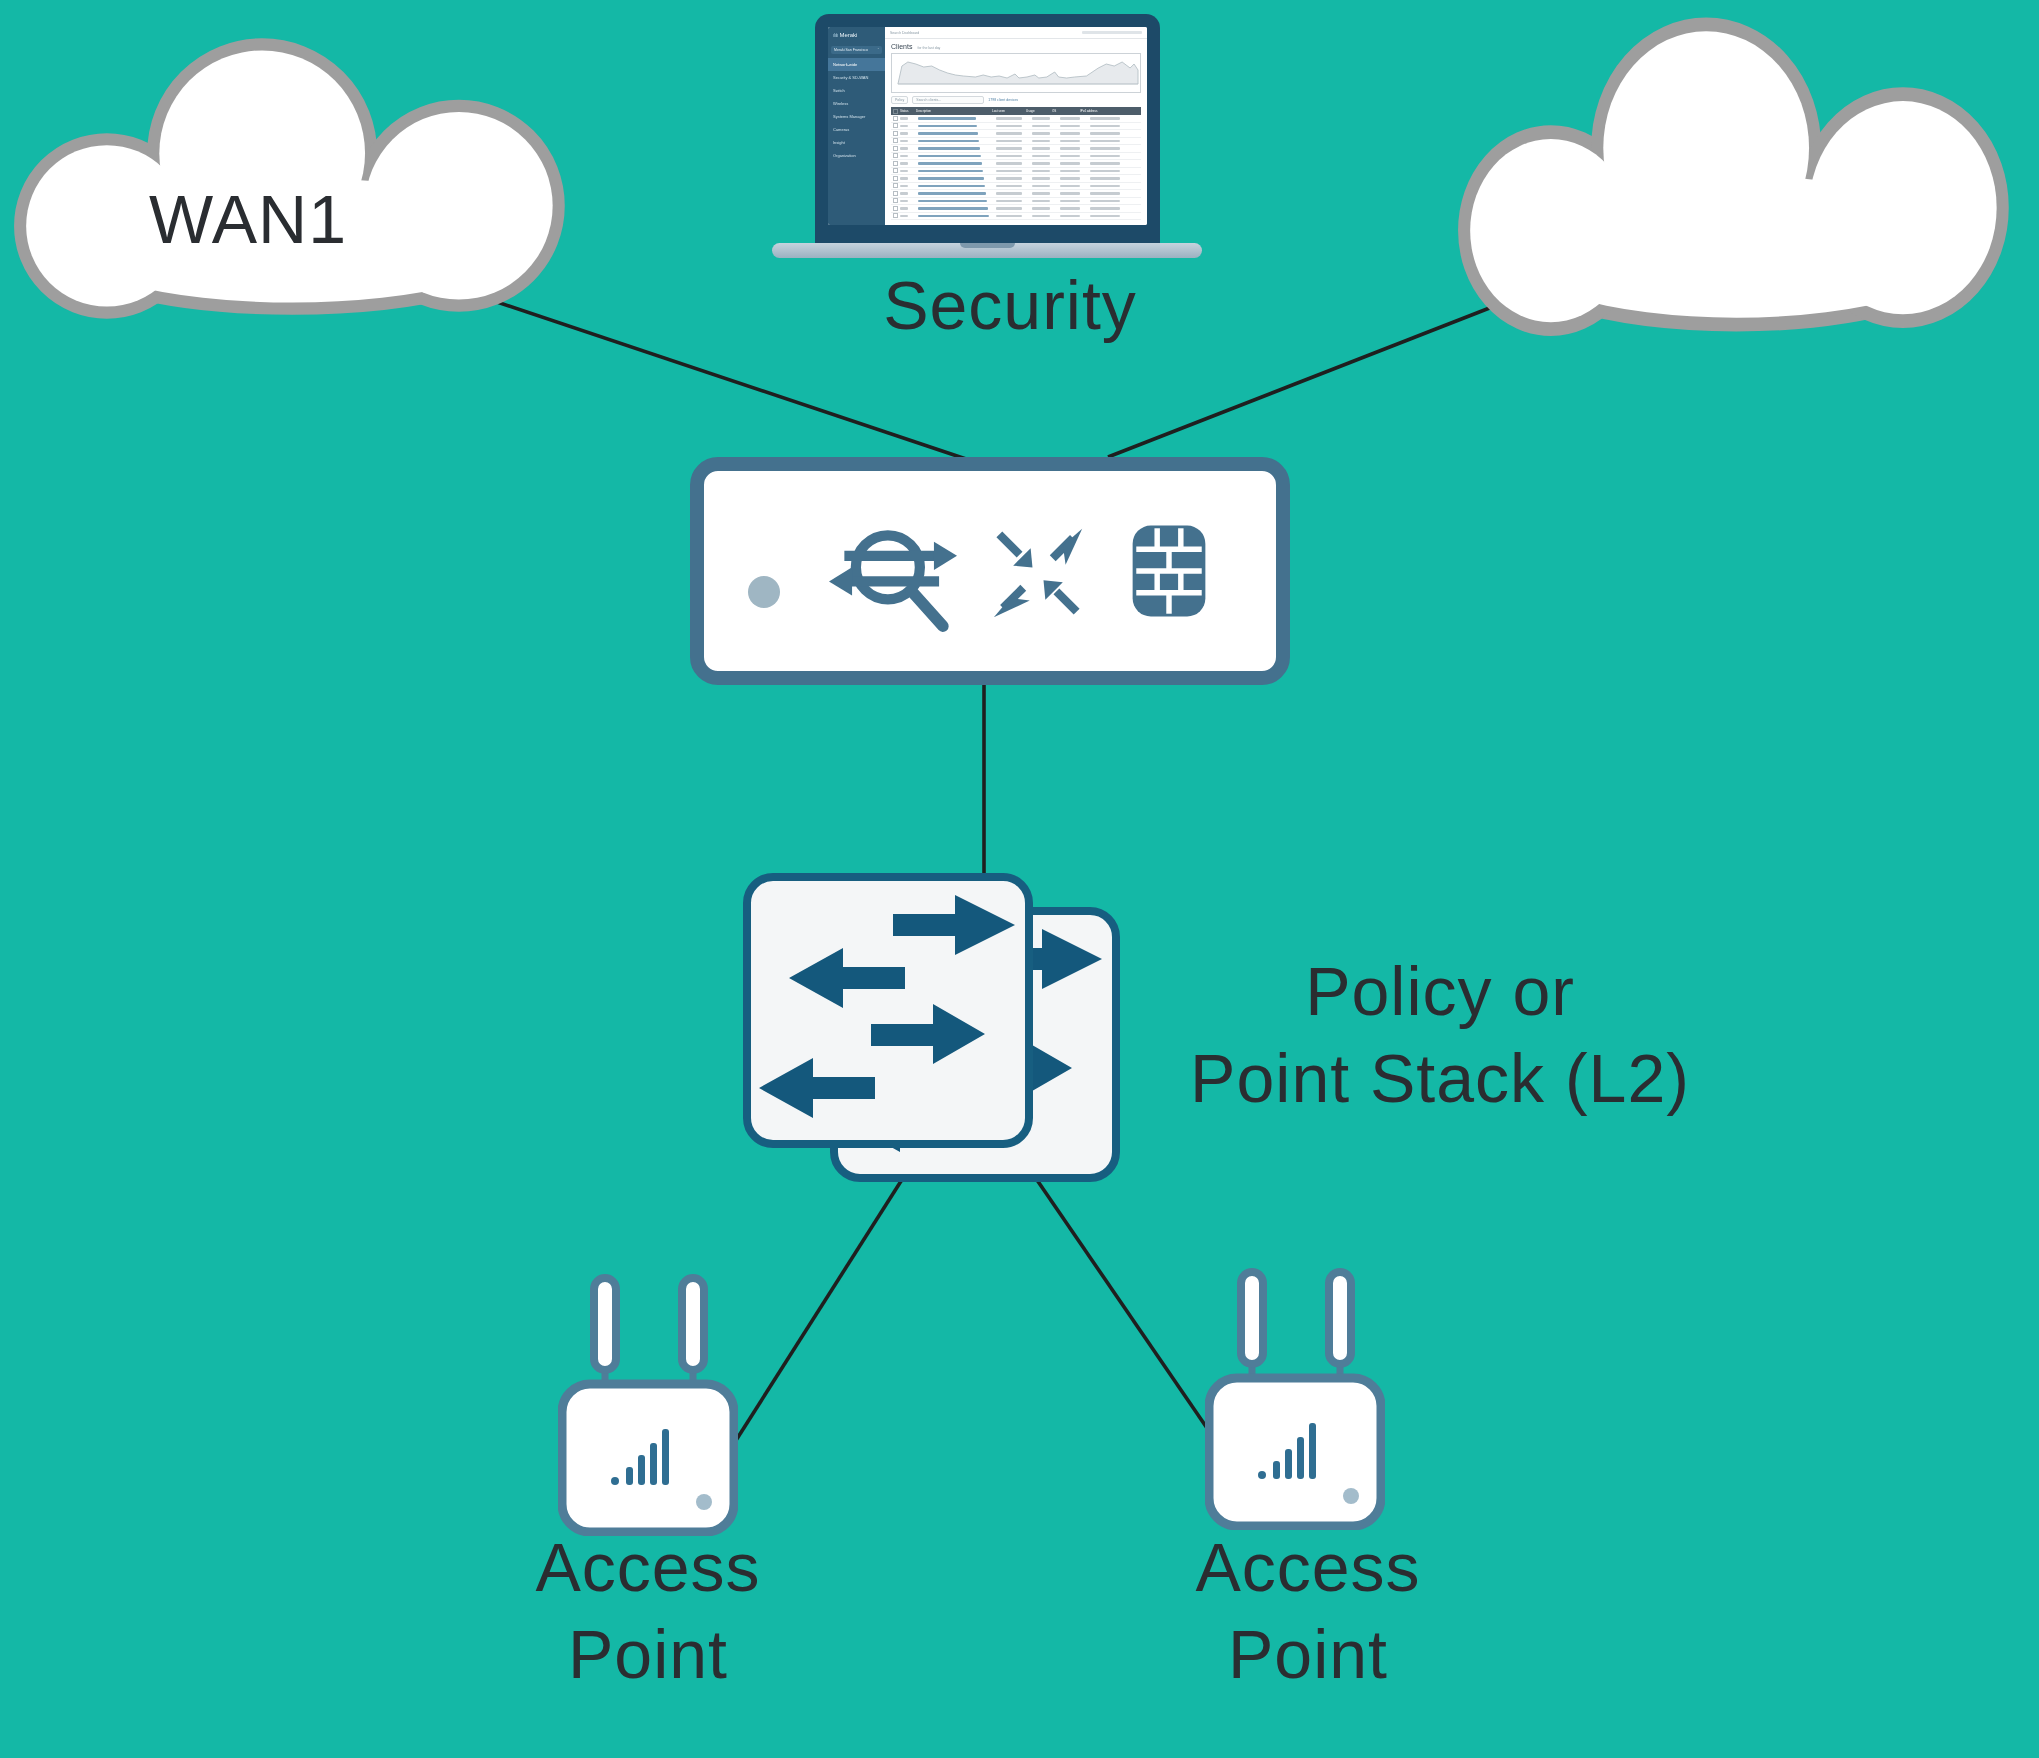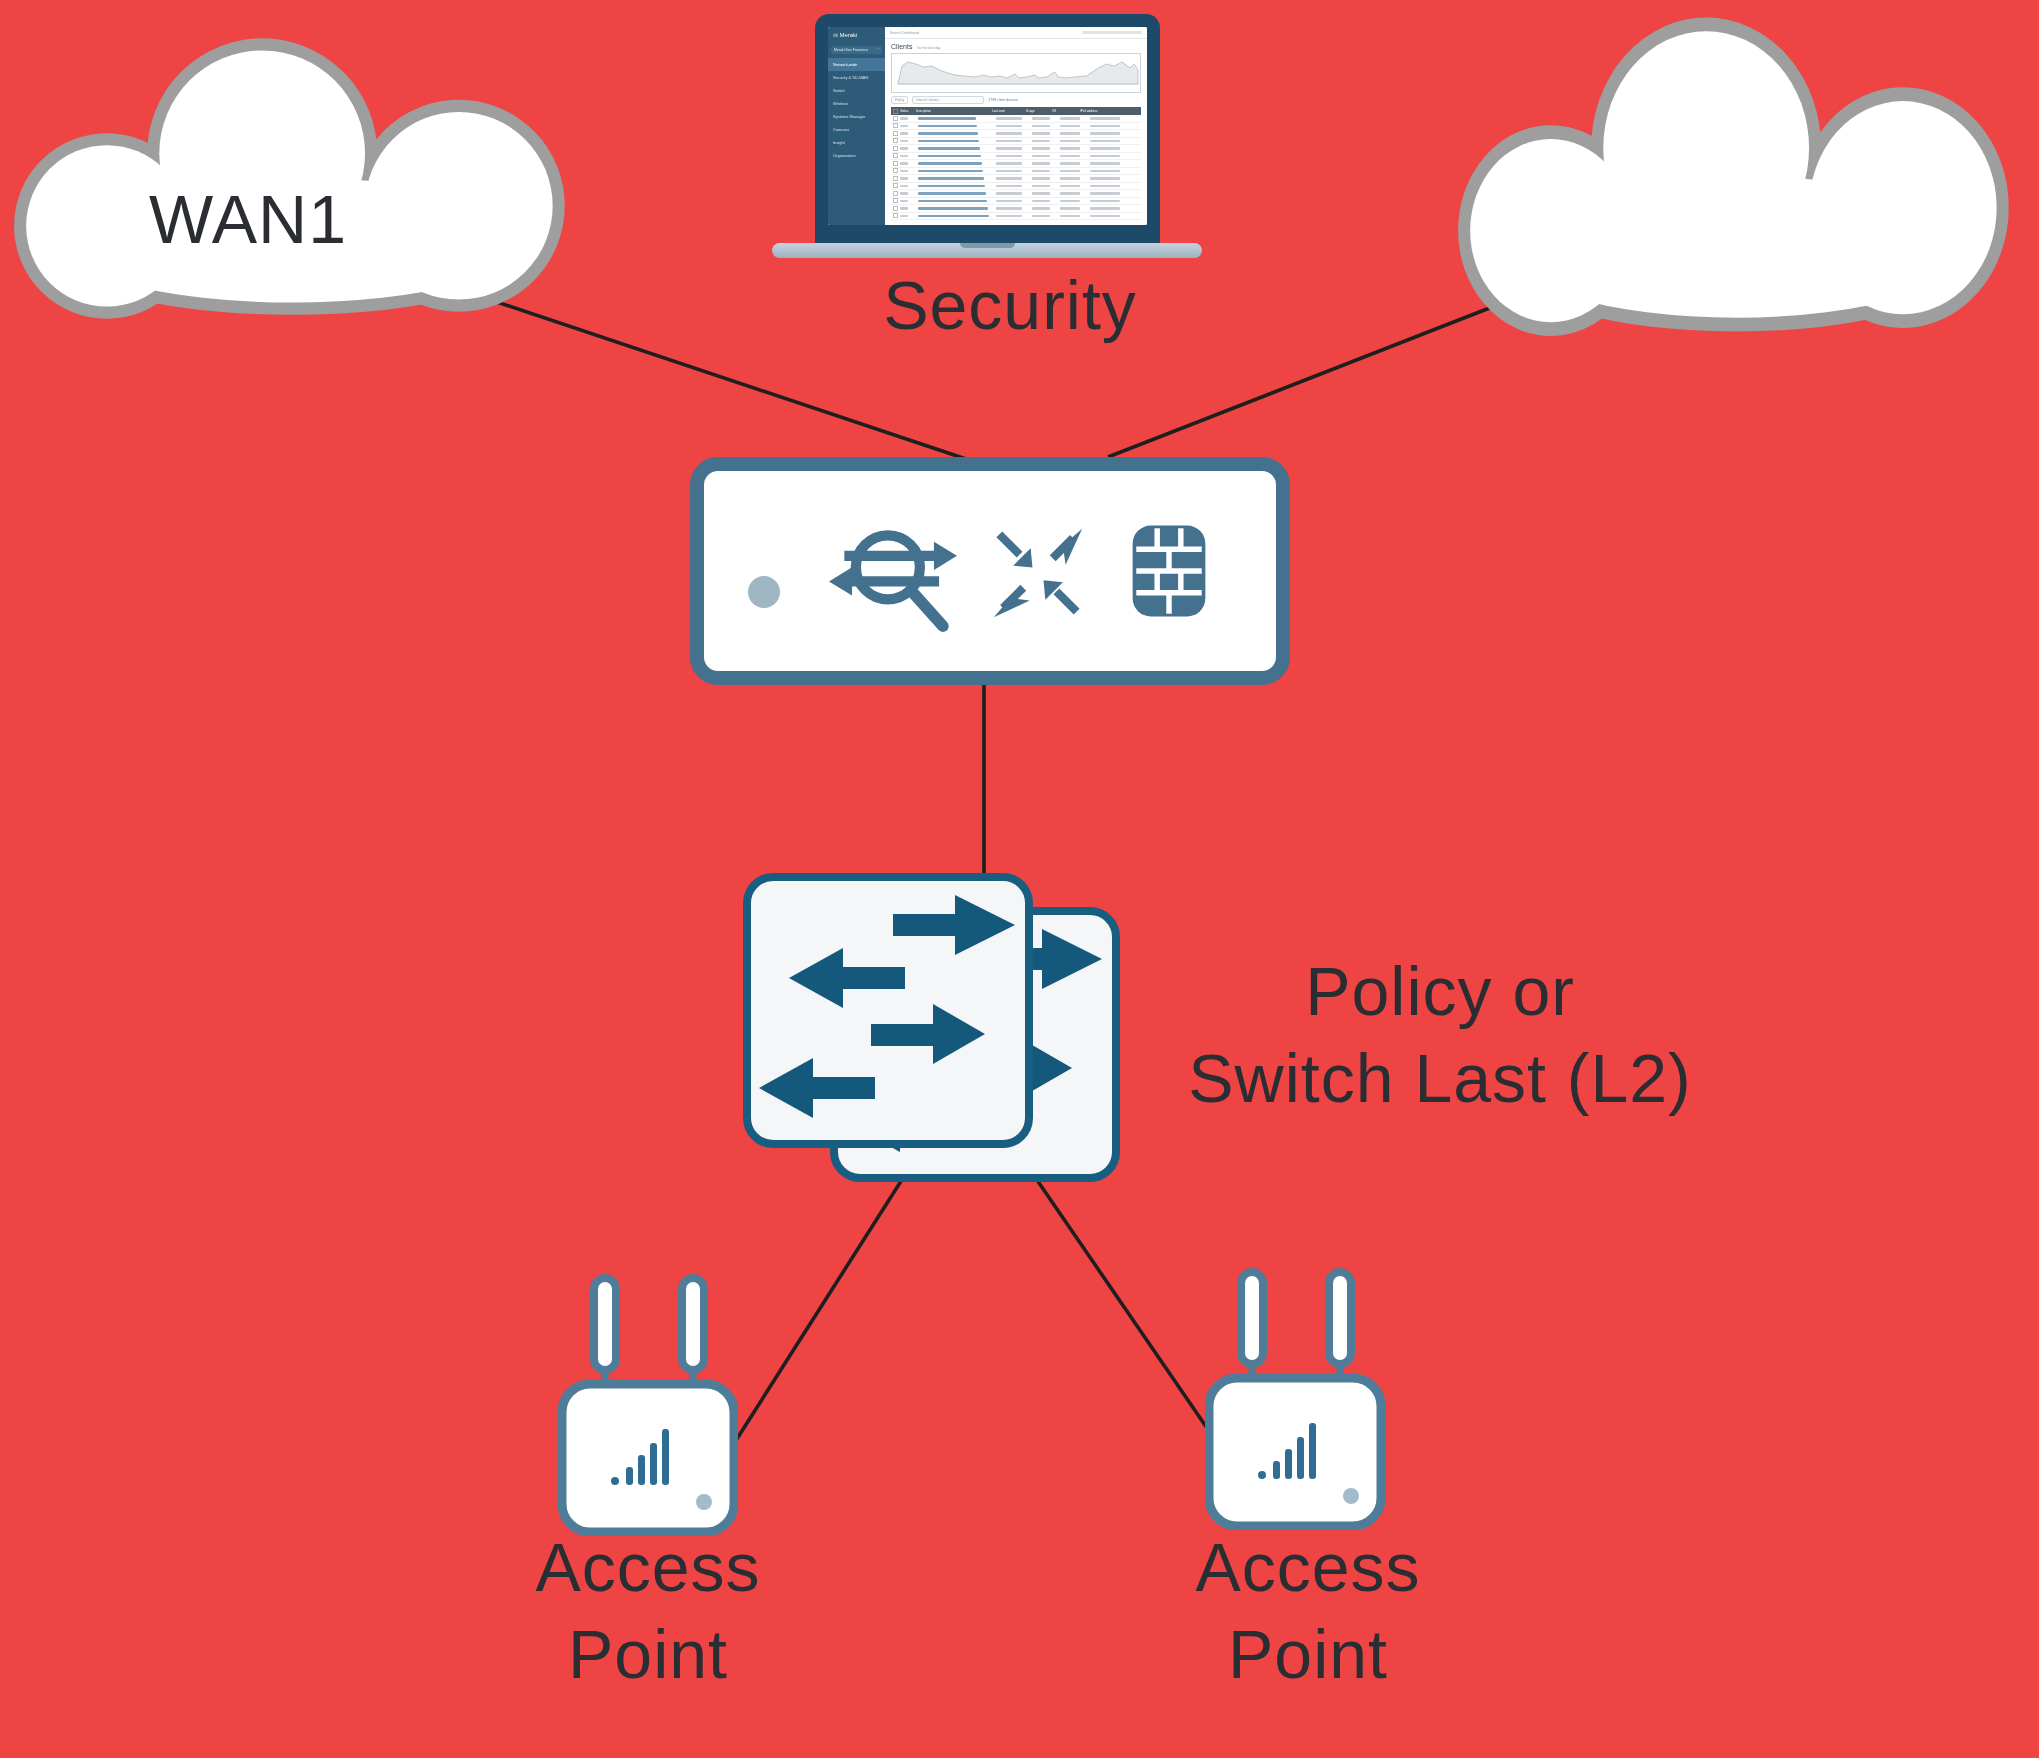--- a/index.html
+++ b/index.html
@@ -1,16 +1,16 @@
 <!DOCTYPE html>
 <html><head>
 <meta charset="utf-8">
 <style>
   html,body{margin:0;padding:0;background:#ffffff;}
-  .stage{position:relative;width:2039px;height:1758px;background:#ef4444;overflow:hidden;
+  .stage{position:relative;width:2039px;height:1758px;background:#14b8a6;overflow:hidden;
          font-family:"Liberation Sans","DejaVu Sans",sans-serif;}
   .abs{position:absolute;}
   
   .diagram-label{position:absolute;font-size:68px;font-weight:300;color:#2a2d31;
                  letter-spacing:1px;white-space:nowrap;line-height:1.28;text-align:center;}
   
   .laptop-frame{position:absolute;left:815px;top:14px;width:345px;height:229px;
                 background:#1d4a68;border-radius:14px 14px 0 0;}
   .laptop-screen{position:absolute;left:13px;top:13px;width:319px;height:198px;
                  background:#ffffff;overflow:hidden;display:flex;border-radius:2px;}
@@ -352,21 +352,21 @@
             <polygon points="70,204 70,185 16,215 70,245 70,226 132,226 132,204"></polygon>
           </g>
         </g>
       </defs>
       <use href="#switch-face" x="87" y="34"></use>
       <use href="#switch-face" x="0" y="0"></use>
     </svg>
   </div>
   <div class="diagram-label" style="left:1150px;top:948px;width:580px;">
     <div>Policy or</div>
-    <div>Switch Last (L2)</div>
+    <div>Point Stack (L2)</div>
   </div>
 
   <svg class="ap" style="left:558px;top:1274px;" viewBox="0 0 180 262">
     <g stroke="#4f7d99" fill="#ffffff">
       <line x1="47" y1="92" x2="47" y2="116" stroke-width="7"></line>
       <line x1="135" y1="92" x2="135" y2="116" stroke-width="7"></line>
       <rect x="36" y="4" width="22" height="92" rx="11" stroke-width="8"></rect>
       <rect x="124" y="4" width="22" height="92" rx="11" stroke-width="8"></rect>
       <rect x="4" y="110" width="172" height="148" rx="28" stroke-width="9"></rect>
     </g>

